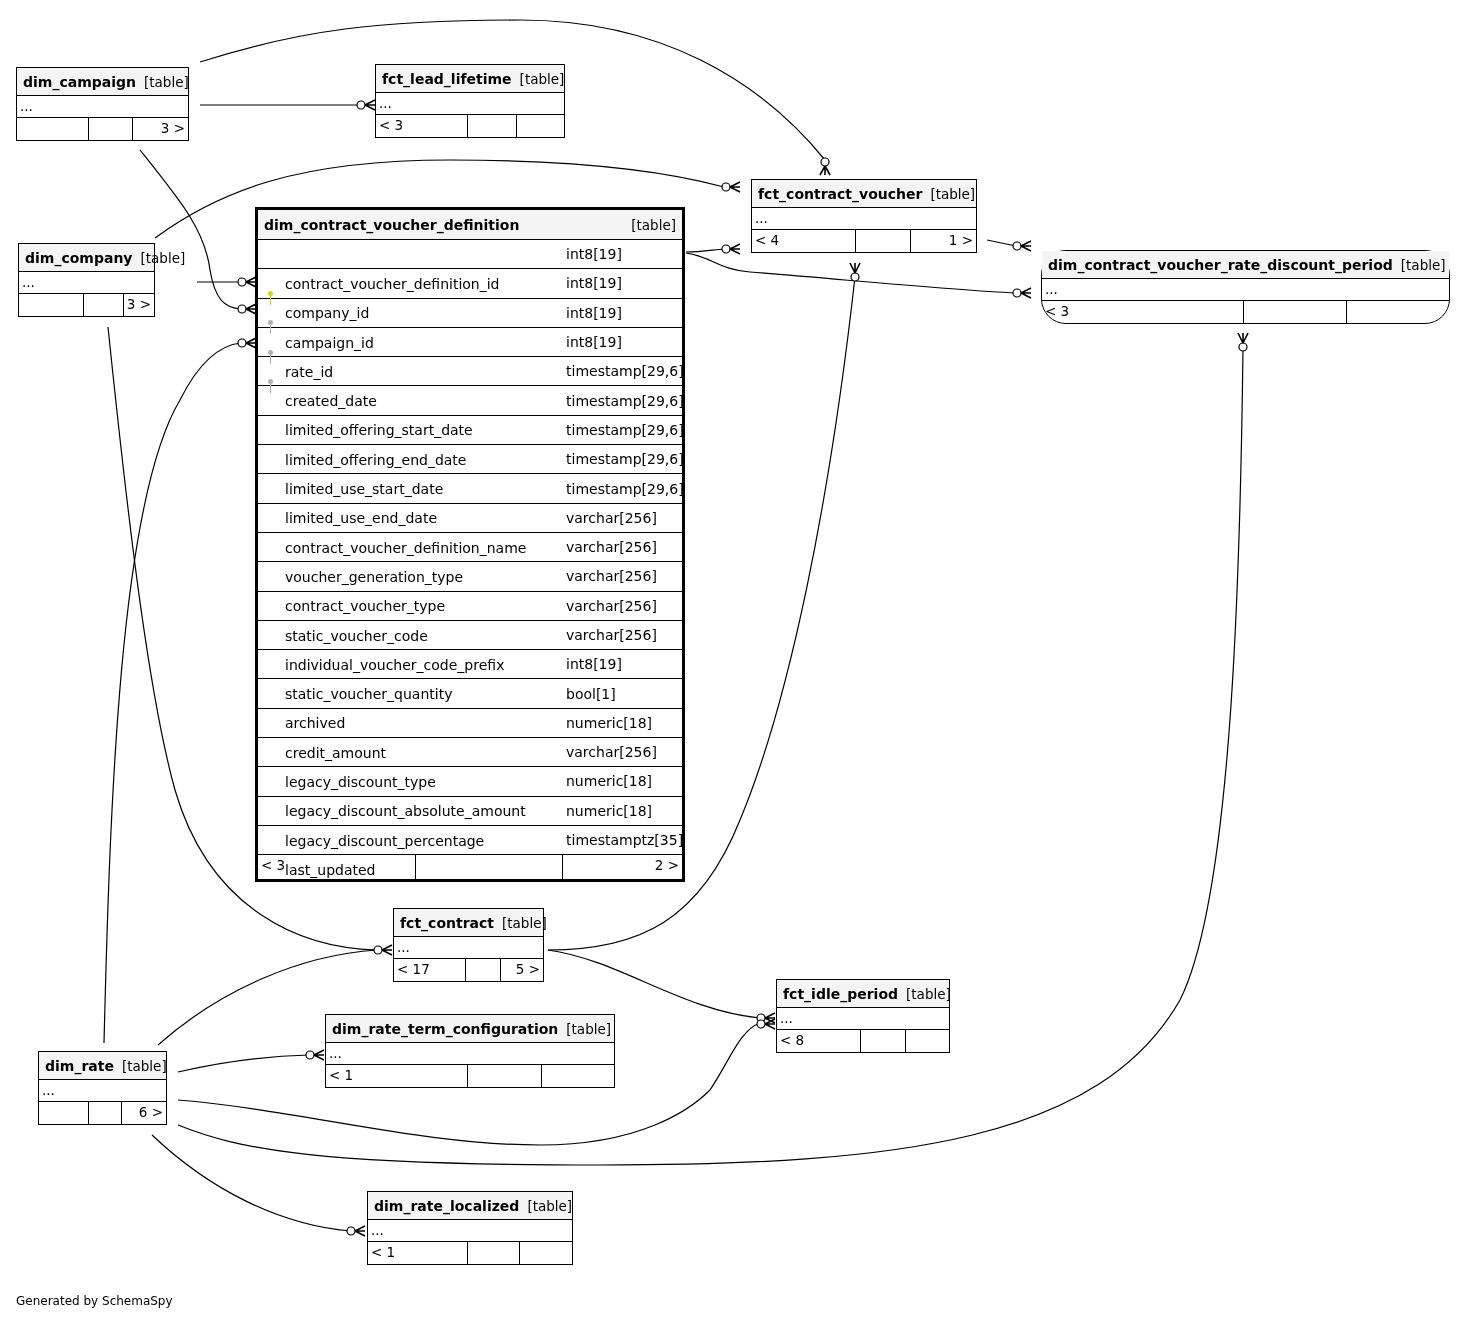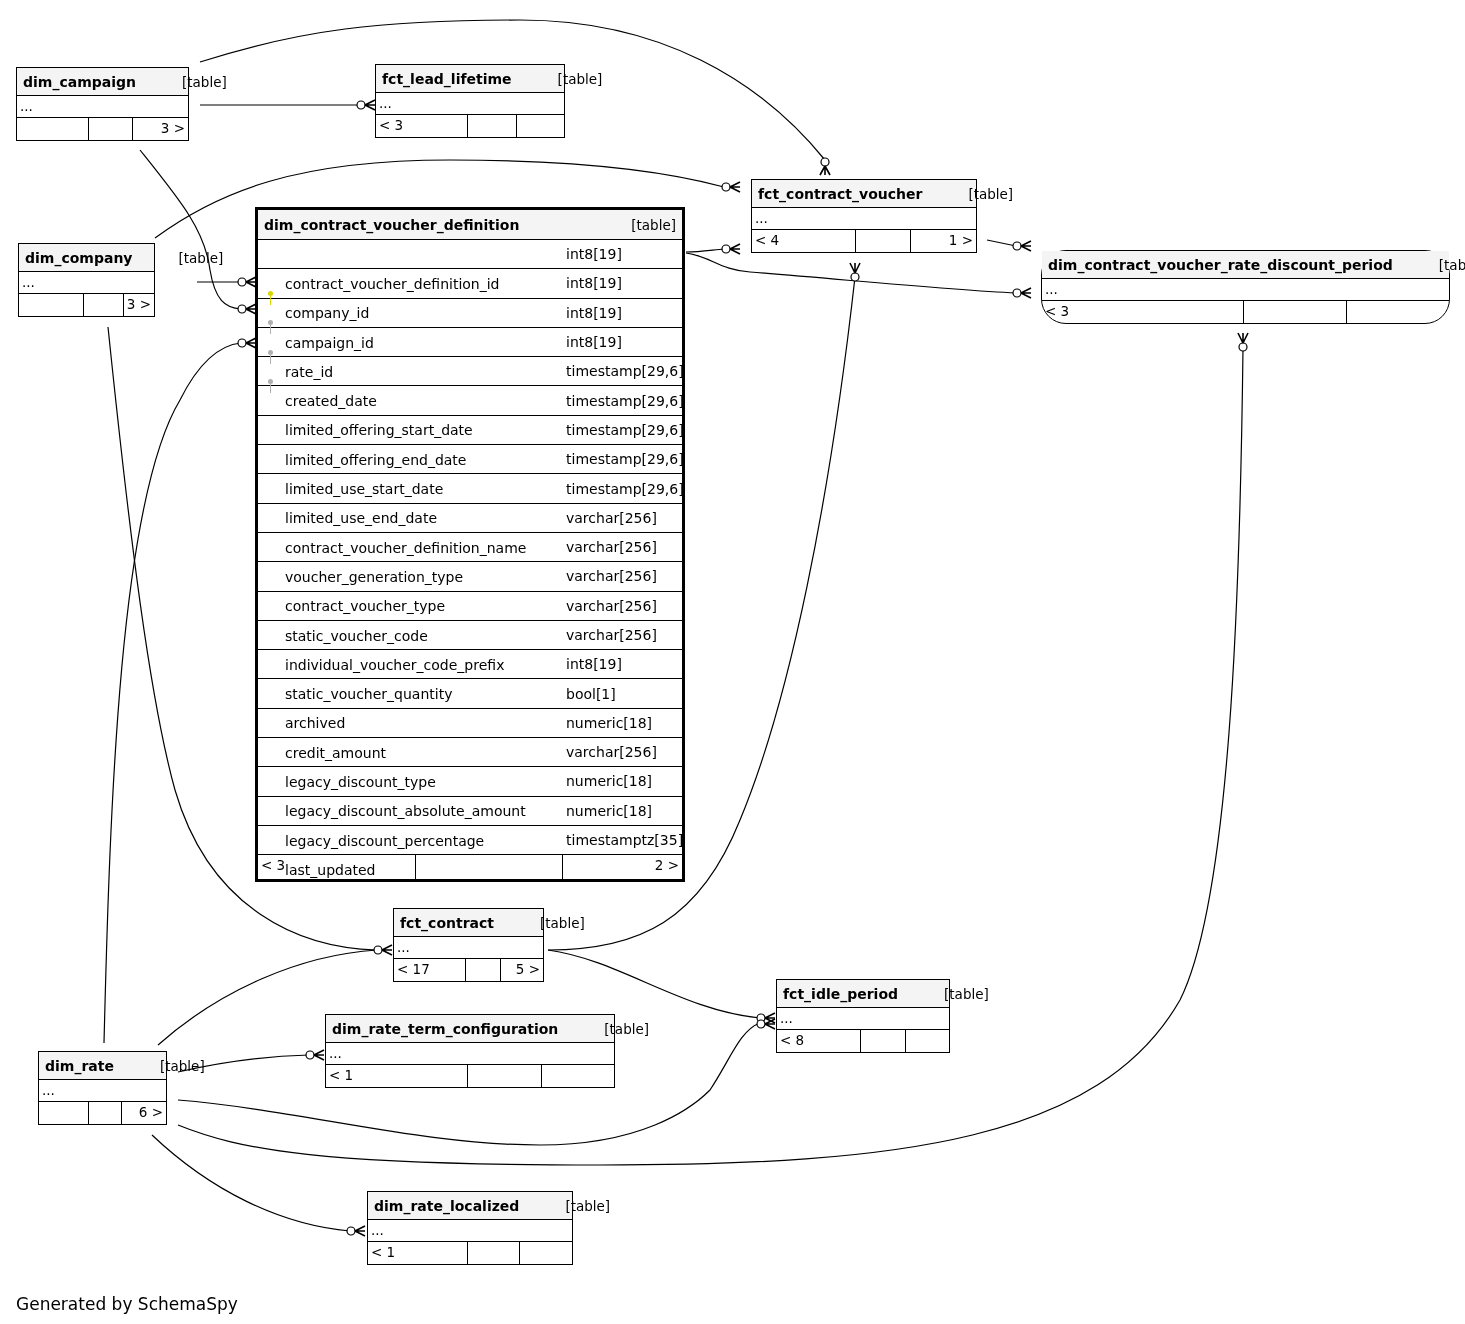--- a/index.html
+++ b/index.html
@@ -2,36 +2,36 @@
 <html><head>
 <meta charset="utf-8">
 <style>
   html, body { margin:0; padding:0; background:#fff; }
   body { width:1465px; height:1324px; position:relative; overflow:hidden;
          font-family:"DejaVu Sans", sans-serif; color:#000; }
   #edges { position:absolute; left:0; top:0; width:1465px; height:1324px; pointer-events:none; }
   #edges path { fill:none; stroke:#000; stroke-width:1.2; }
   .tbl { position:absolute; border:1.5px solid #000; background:#fff; box-sizing:border-box; font-size:13.5px; }
   .tbl.main { border:3px solid #000; }
-  .tbl .hdr { background:#f4f4f4; height:28px; border-bottom:1.5px solid #000; display:flex; align-items:center; padding:0 6px; box-sizing:border-box;gap:38px; }
+  .tbl .hdr { background:#f4f4f4; height:28px; border-bottom:1.5px solid #000; display:flex; align-items:center; padding:0 6px; box-sizing:border-box; }
   .tbl .hdr .name { font-weight:bold; flex:1; white-space:nowrap; font-size:14px; }
   .tbl .hdr .kind { white-space:nowrap; margin-left:8px; }
   .tbl .body { height:22px; border-bottom:1.5px solid #000; box-sizing:border-box; padding:0 3px; line-height:20px; }
   .tbl .foot { display:flex; height:22px; }
   .tbl .foot div { border-right:1.5px solid #000; box-sizing:border-box; padding:0 3px; line-height:21px; white-space:nowrap; }
   .tbl .foot div:last-child { border-right:none; text-align:right; }
   .tbl .row { display:flex; height:29.3px; border-bottom:1.5px solid #000; box-sizing:border-box; }
   .tbl .row .col { flex:0 0 304px; border-right:1.5px solid #000; box-sizing:border-box; display:flex; align-items:center; position:relative; padding-left:27px; white-space:nowrap; font-size:14px;margin-top:44px; }
   .tbl .row .type { flex:1; display:flex; align-items:center; padding-left:4px; white-space:nowrap; font-size:14px; }
   .key { position:absolute; left:9px; top:7px; width:7px; height:16px; }
   .key .head { position:absolute; left:1px; top:0; width:5px; height:5px; border-radius:50%; }
   .key .stem { position:absolute; left:3px; top:4px; width:1.4px; height:10px; }
   .key.pk .head, .key.pk .stem { background:#d7d700; }
   .key.fk .head, .key.fk .stem { background:#b0b0b0; }
-  .footer-note { position:absolute; left:16px; top:1294px; font-size:17px; }
+  .footer-note { position:absolute; left:16px; top:1294px; font-size:12px; }
 </style>
 </head>
 <body>
 
 <svg id="edges" xmlns="http://www.w3.org/2000/svg">
     <path d="M200,105 L358,105"></path>
     <path d="M200,62 C300,30 380,20 520,20 C660,20 760,80 825,160"></path>
     <path d="M140,150 C180,200 205,230 210,270 C215,300 225,308 241,309"></path>
     <path d="M197,282 L241,282"></path>
     <path d="M155,238 C220,190 300,160 450,160 C600,160 680,175 724,187"></path>

